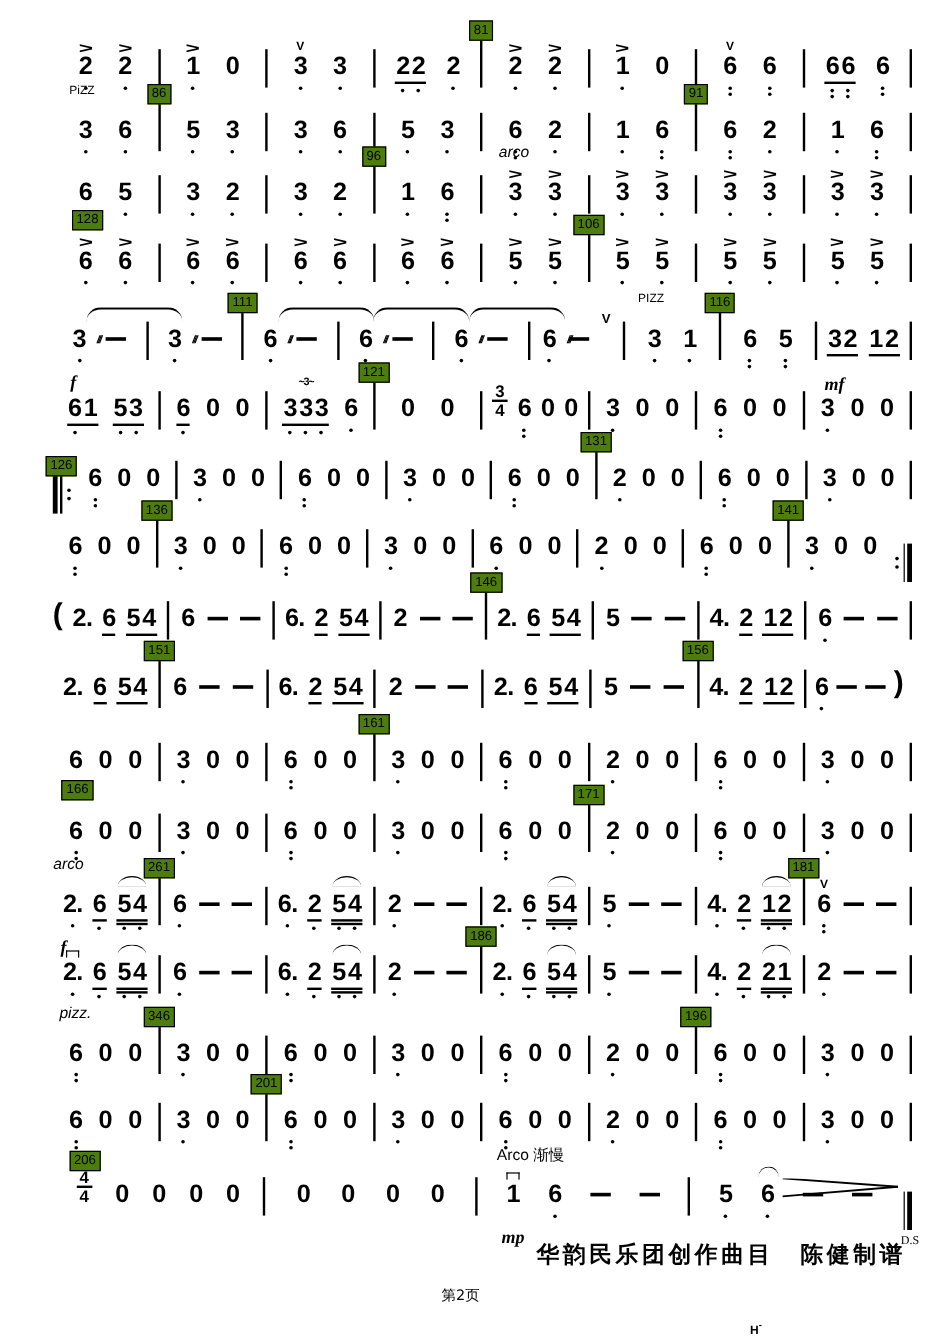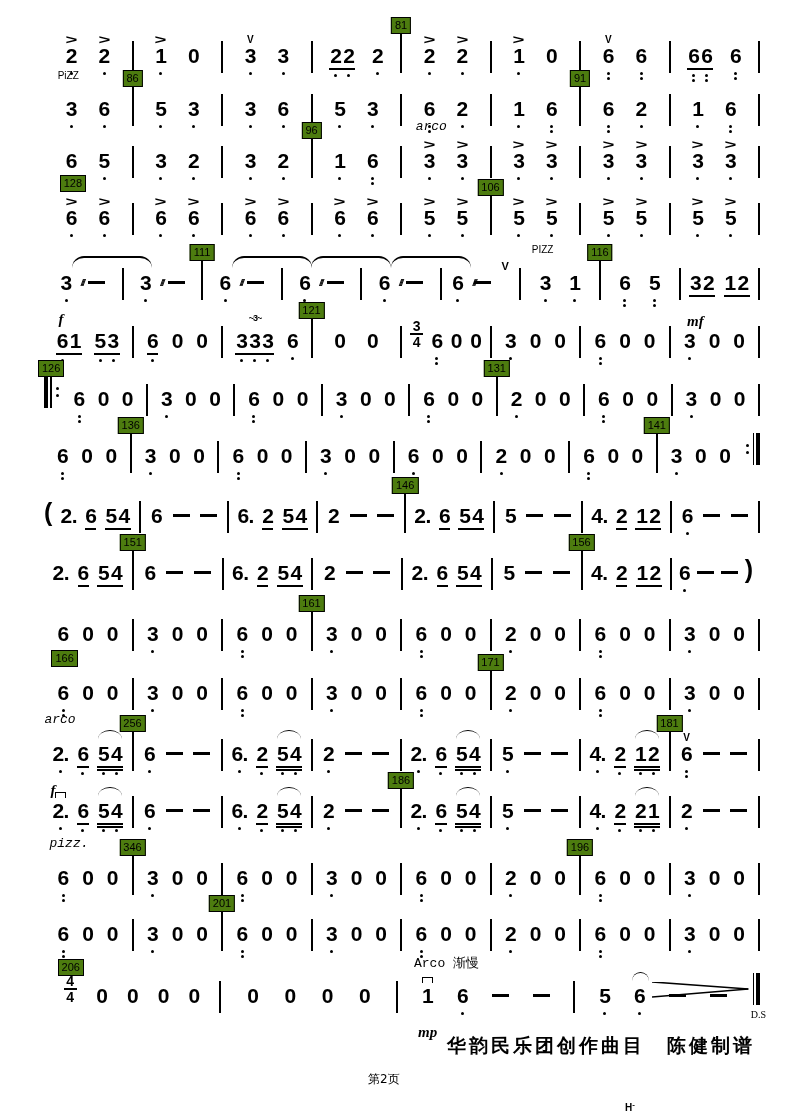--- a/index.html
+++ b/index.html
@@ -16,21 +16,21 @@
   .main.u2::after{content:"";position:absolute;left:0;right:0;bottom:-5px;height:2px;background:#000;}
   .below{min-height:14px;display:flex;flex-direction:column;align-items:center;gap:2px;padding-top:4px;}
   .below.grow{flex-direction:row;gap:0;align-items:flex-start;}
   .gb{width:13px;display:flex;flex-direction:column;align-items:center;gap:2px;}
   .gd{display:inline-block;width:13px;text-align:center;}
   .dot{width:3px;height:3px;background:#000;border-radius:50%;}
   .acc{font-weight:bold;font-size:12px;transform:scaleX(1.7);line-height:10px;}
   .vmk{font-weight:bold;font-size:10px;line-height:10px;font-family:"Liberation Sans",sans-serif;}
   .dbow{width:9px;height:5px;border:1.6px solid #000;border-bottom:none;margin-bottom:2px;}
   .lab{position:absolute;top:-15px;left:-8px;font-size:13px;white-space:nowrap;z-index:4;
-       font-family:Liberation Mono, monospace;}
+       font-family:Liberation Sans, sans-serif;}
   .lab.it{font-style:italic;}
   .lab.sm{font-size:10px;font-family:"Liberation Sans",sans-serif;top:-12px;text-align:right;}
   .dyn{position:absolute;bottom:-15px;left:-2px;font:italic bold 15px "Liberation Serif",serif;z-index:4;}
   .dyn.ctr{left:50%;transform:translateX(-50%);}
   .trem{position:absolute;right:-12px;bottom:1px;font-size:9px;font-style:italic;font-weight:bold;
         letter-spacing:-1.5px;}
   .slur{position:absolute;top:0px;left:12px;width:80px;height:13px;border-top:2px solid #000;
         border-radius:12px 12px 0 0;z-index:3;}
   .tie{position:absolute;top:3px;left:1px;right:1px;height:8px;border-top:1.6px solid #000;
        border-radius:50% 50% 0 0 / 100% 100% 0 0;z-index:3;}
@@ -38,21 +38,21 @@
   .tri{position:absolute;top:-1px;left:0;right:0;text-align:center;font-size:9px;font-weight:bold;
        letter-spacing:-1px;z-index:3;}
   .bar{width:2px;height:32px;background:#000;margin-top:12px;flex:none;position:relative;}
   .bar.boxed{height:42px;margin-top:2px;}
   .mbox{position:absolute;top:-14px;left:50%;transform:translateX(-50%);border:1px solid #000;
         font-size:11px;line-height:1;padding:2px 3px;background:#4d7c0f;white-space:nowrap;z-index:5;
         font-family:"Liberation Sans",sans-serif;font-weight:normal;}
   .mbox.corner{left:-6px;transform:none;top:-16px;}
   .dashtok{padding-top:25px;}
   .dashbar{width:17px;height:3px;background:#000;}
-  .rbar{display:flex;align-items:flex-start;margin-top:4px;flex:none;position:relative;}
+  .rbar{display:flex;align-items:flex-start;margin-top:24px;flex:none;position:relative;}
   .rbar .thick{width:4px;height:32px;background:#000;}
   .rbar .thin{width:1.5px;height:32px;background:#000;margin:0 2px;}
   .rbar .rdots{display:flex;flex-direction:column;justify-content:center;gap:4px;height:32px;margin:0 2px;}
   .ts{display:flex;flex-direction:column;align-items:center;margin-top:6px;font-weight:bold;
       font-size:14px;line-height:12px;position:relative;}
   .ts .tsline{width:13px;height:1.5px;background:#000;margin:1px 0;}
   .paren{font-size:25px;font-weight:bold;margin-top:11px;line-height:24px;flex:none;}
   .vfloat{margin-top:4px;font-weight:bold;font-size:11px;flex:none;}
   .hp{position:absolute;right:2px;top:13px;width:55%;height:18px;z-index:3;}
   .ds{position:absolute;bottom:-15px;right:-6px;font:10px "Liberation Serif",serif;white-space:nowrap;}
@@ -2047,21 +2047,21 @@
             <span class="gb">
               <span class="dot"></span>
             </span>
             <span class="gb">
               <span class="dot"></span>
             </span>
           </span>
         </span>
       </span>
       <span class="bar boxed">
-        <span class="mbox">256</span>
+        <span class="mbox">261</span>
       </span>
       <span class="measure">
         <span class="tok">
           <span class="above"></span>
           <span class="main">6</span>
           <span class="below">
             <span class="dot"></span>
           </span>
         </span>
         <span class="tok dashtok">

